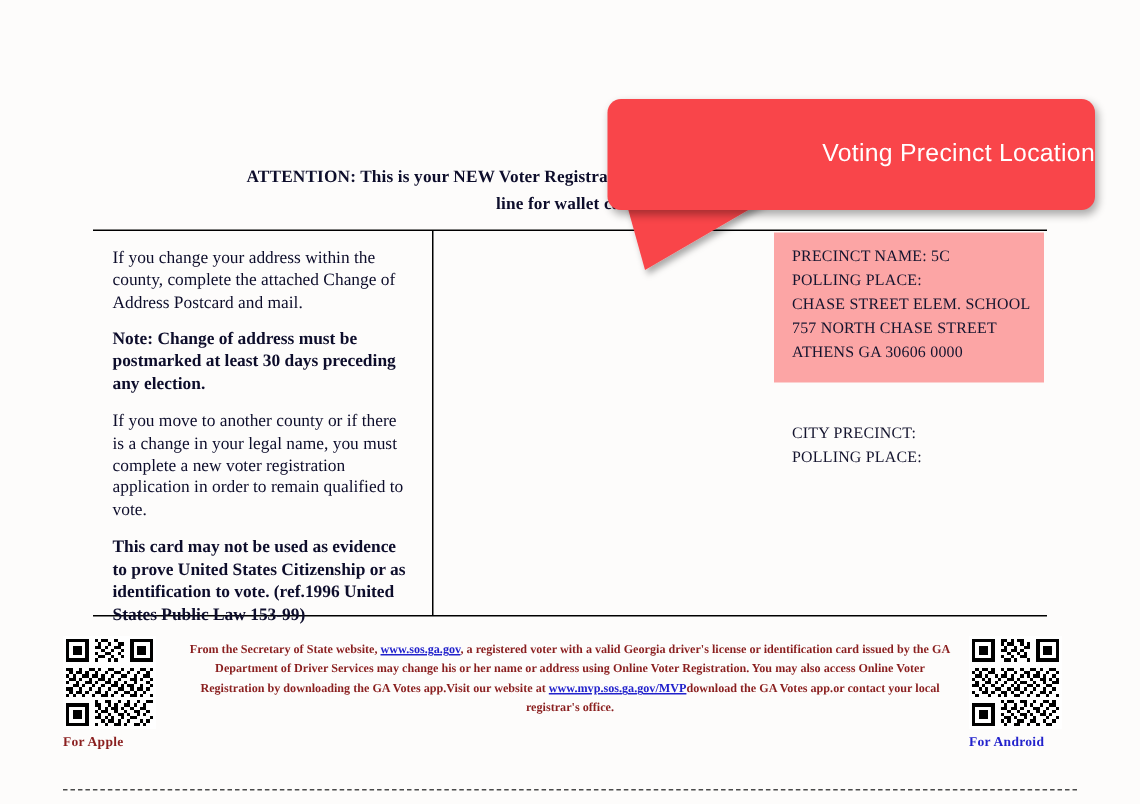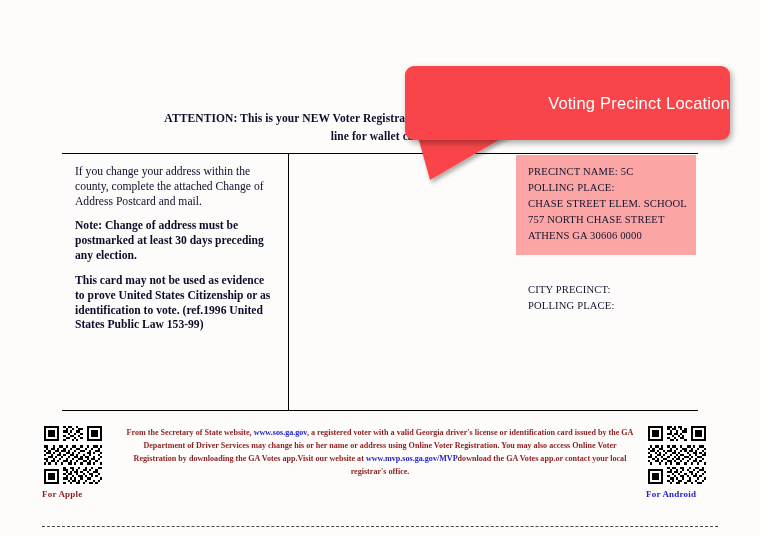--- a/index.html
+++ b/index.html
@@ -135,20 +135,21 @@
     text-align: center;
     font-family: "Liberation Serif", serif;
     font-size: 8.1px;
     line-height: 1.62;
     color: #8a1f1f;
     font-weight: bold;
   }
   .footer-note a,
   .footer-note .lnk {
     color: #2222cc;
+    text-decoration: underline;
     text-align: center;
   }
 
   
   .qr-wrap {
     position: absolute;
     text-align: left;
   }
   .qr-wrap.left  { left: 42px;  top: 424px; }
   .qr-wrap.right { left: 646px; top: 424px; }
@@ -220,20 +221,21 @@
     <div class="attention">
       <span class="l1">ATTENTION: This is your NEW Voter Registration Precinct Card. (Cut on the dotted</span>
       <span class="l2">line for wallet card)</span>
     </div>
 
     <div class="card-table">
 
       <div class="col-left">
         <p>If you change your address within the county, complete the attached Change of Address Postcard and mail.</p>
         <p class="b">Note: Change of address must be postmarked at least 30 days preceding any election.</p>
+        <p>If you move to another county or if there is a change in your legal name, you must complete a new voter registration application in order to remain qualified to vote.</p>
         <p class="b">This card may not be used as evidence to prove United States Citizenship or as identification to vote. (ref.1996 United States Public Law 153-99)</p>
       </div>
 
       <div class="col-right">
 
         <div class="hl">
           <div>PRECINCT NAME: 5C</div>
           <div>POLLING PLACE:</div>
           <div>CHASE STREET ELEM. SCHOOL</div>
           <div>757 NORTH CHASE STREET</div>

